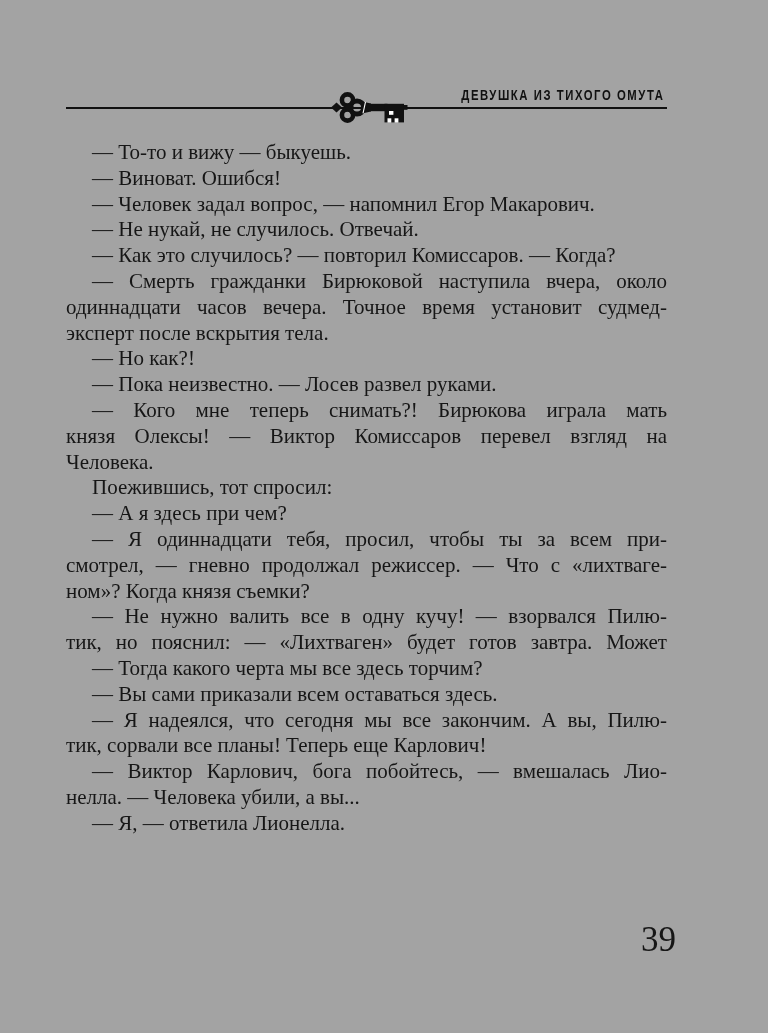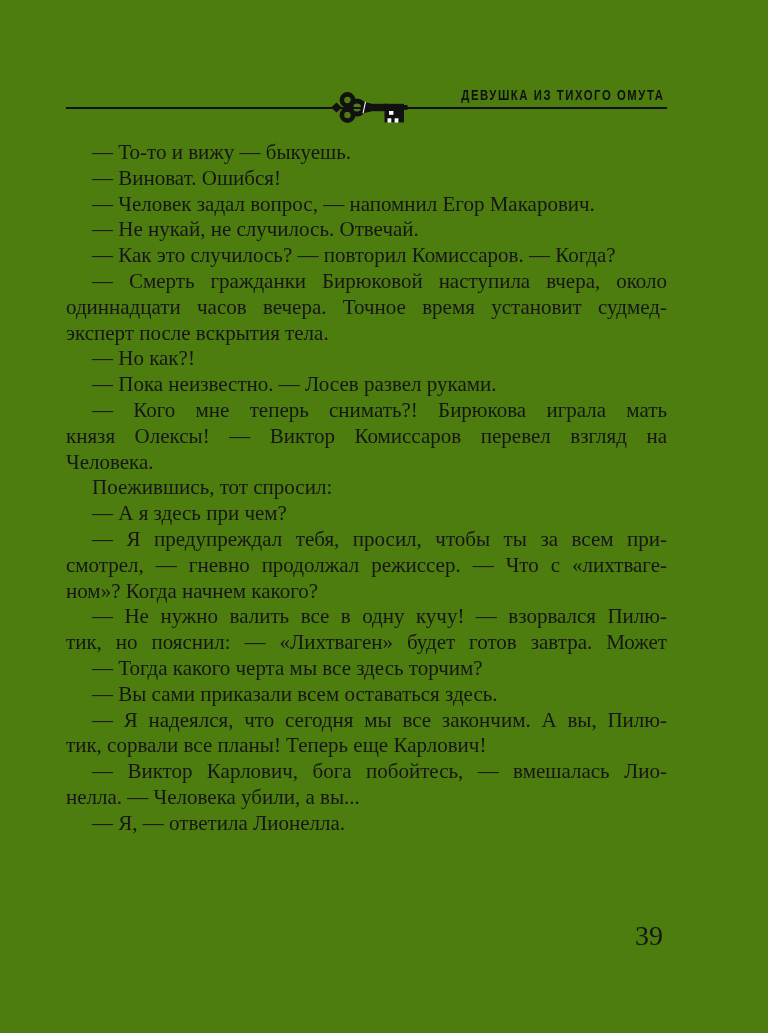--- a/index.html
+++ b/index.html
@@ -4,21 +4,21 @@
 <style>
   html, body {
     margin: 0;
     padding: 0;
     background: #ffffff;
   }
   .page {
     position: relative;
     width: 768px;
     height: 1033px;
-    background: #4d7c0f;
+    background: #a3a3a3;
     overflow: hidden;
     font-family: "Liberation Serif", serif;
     color: #151515;
   }
   
   .running-title {
     position: absolute;
     top: 87px;
     right: 104px;
     font-family: "Liberation Sans", sans-serif;
@@ -60,23 +60,23 @@
     overflow: visible;
   }
   .line.indent { text-indent: 26px; font-family: Liberation Serif, serif; }
   .line.just {
     text-align: justify;
     text-align-last: justify;
   }
   .page-number {
     position: absolute;
     top: 920px;
-    right: 105px;
+    right: 92px;
     font-family: "Liberation Serif", serif;
-    font-size: 28px;
+    font-size: 35px;
     color: #161616;
   }
 </style>
 </head>
 <body>
 
 <div class="page">
 
   <div class="running-title">ДЕВУШКА ИЗ ТИХОГО ОМУТА</div>
 
@@ -113,23 +113,23 @@
       <div class="line indent just">— Смерть гражданки Бирюковой наступила вчера, около</div>
       <div class="line just">одиннадцати часов вечера. Точное время установит судмед-</div>
       <div class="line">эксперт после вскрытия тела.</div>
       <div class="line indent">— Но как?!</div>
       <div class="line indent">— Пока неизвестно. — Лосев развел руками.</div>
       <div class="line indent just">— Кого мне теперь снимать?! Бирюкова играла мать</div>
       <div class="line just">князя Олексы! — Виктор Комиссаров перевел взгляд на</div>
       <div class="line">Человека.</div>
       <div class="line indent">Поежившись, тот спросил:</div>
       <div class="line indent">— А я здесь при чем?</div>
-      <div class="line indent just">— Я предупреждал тебя, просил, чтобы ты за всем при-</div>
+      <div class="line indent just">— Я одиннадцати тебя, просил, чтобы ты за всем при-</div>
       <div class="line just">смотрел, — гневно продолжал режиссер. — Что с «лихтваге-</div>
-      <div class="line">ном»? Когда начнем какого?</div>
+      <div class="line">ном»? Когда князя съемки?</div>
       <div class="line indent just">— Не нужно валить все в одну кучу! — взорвался Пилю-</div>
       <div class="line just">тик, но пояснил: — «Лихтваген» будет готов завтра. Может</div>
       <div class="line indent">— Тогда какого черта мы все здесь торчим?</div>
       <div class="line indent">— Вы сами приказали всем оставаться здесь.</div>
       <div class="line indent just">— Я надеялся, что сегодня мы все закончим. А вы, Пилю-</div>
       <div class="line">тик, сорвали все планы! Теперь еще Карлович!</div>
       <div class="line indent just">— Виктор Карлович, бога побойтесь, — вмешалась Лио-</div>
       <div class="line">нелла. — Человека убили, а вы...</div>
       <div class="line indent">— Я, — ответила Лионелла.</div>
     </div>

